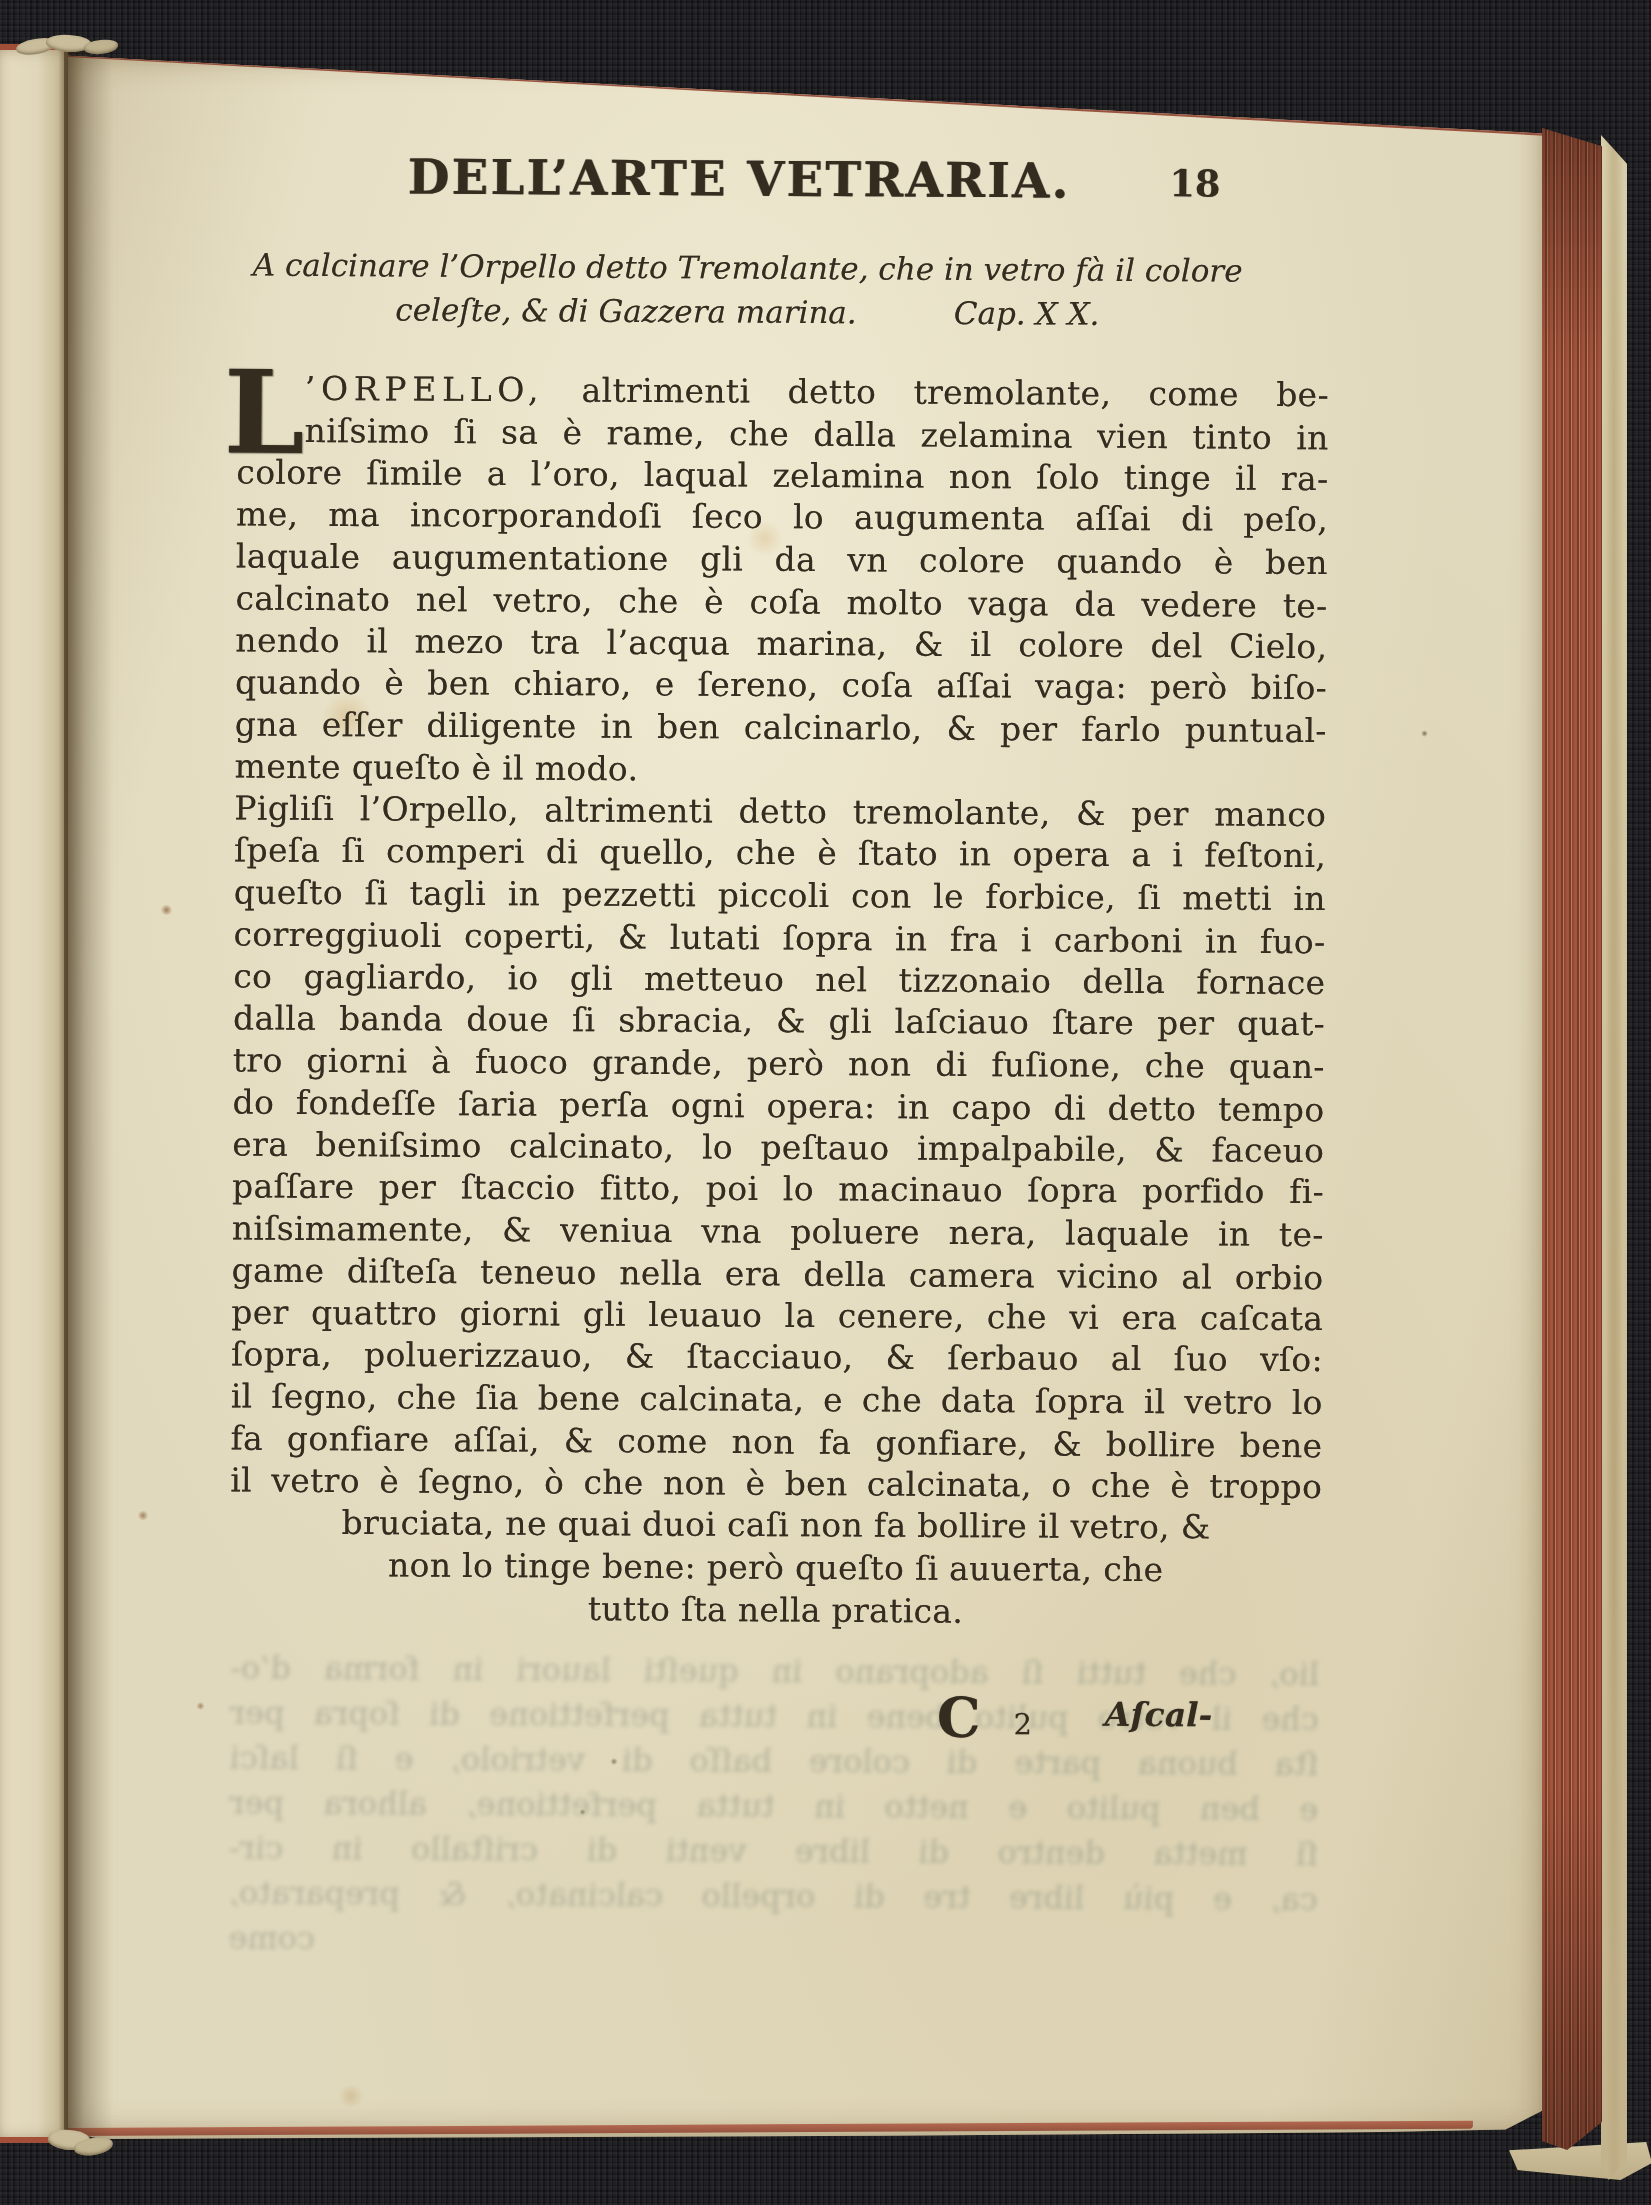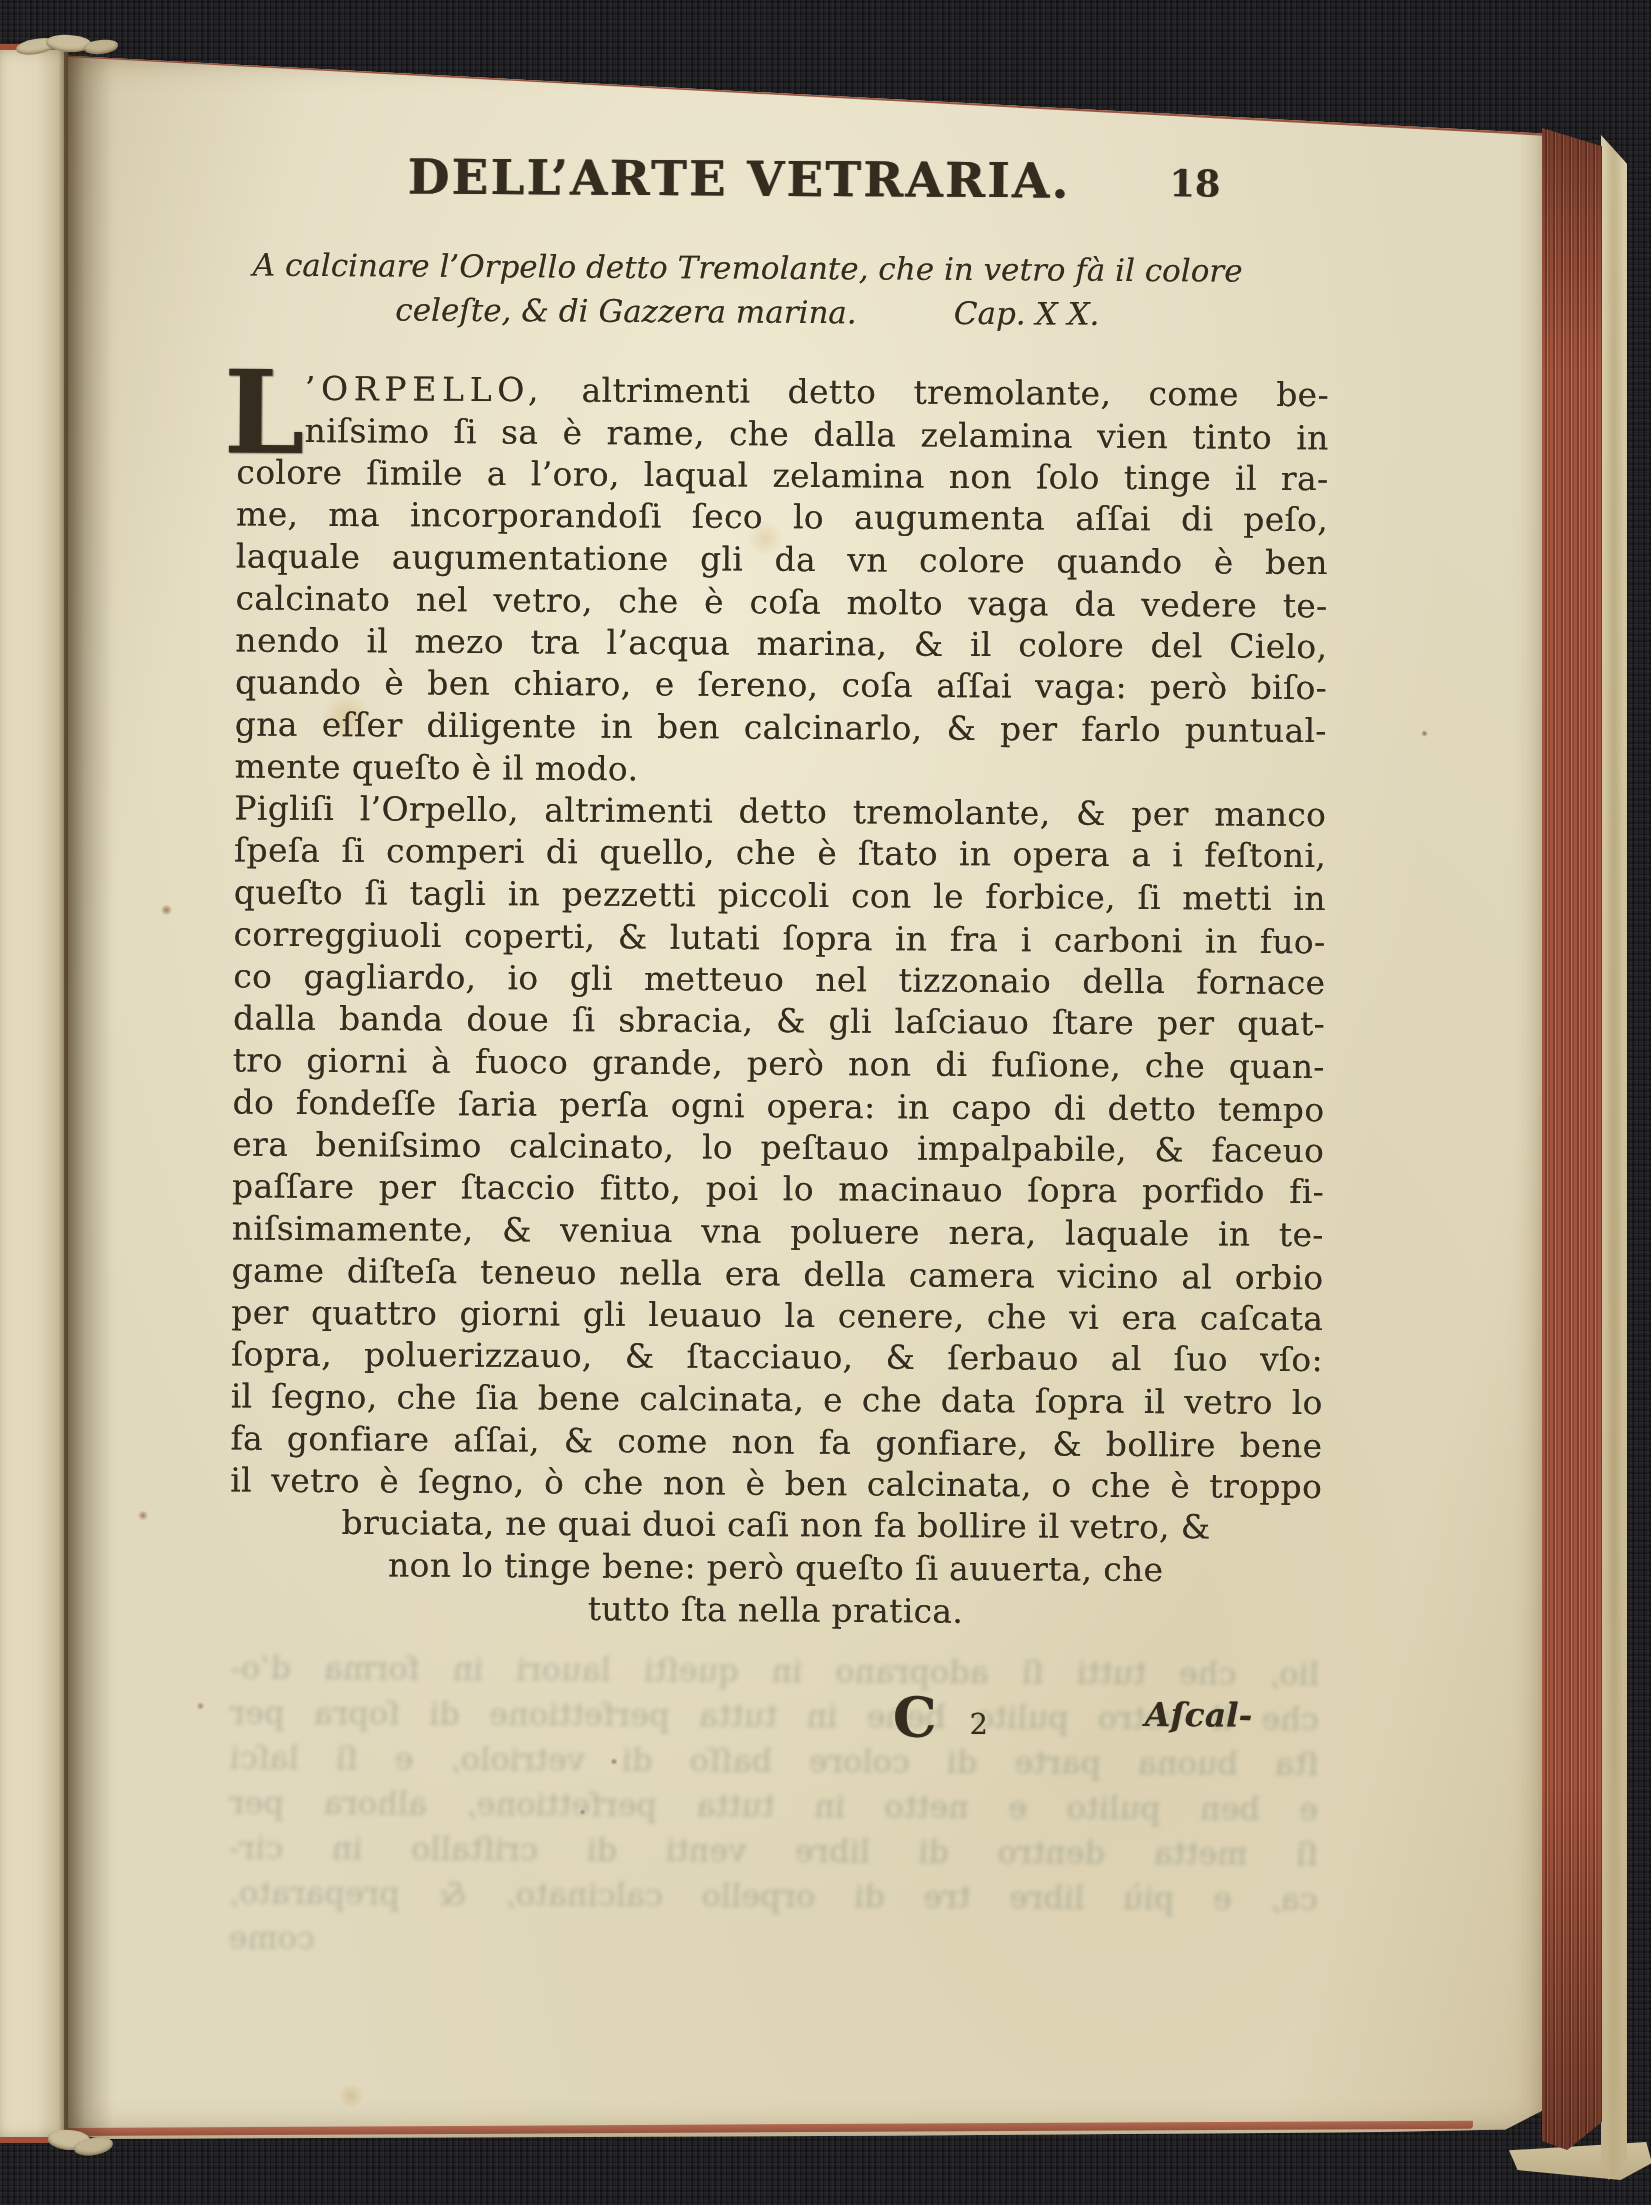--- a/index.html
+++ b/index.html
@@ -108,23 +108,23 @@
   .body .ind{padding-left:68px;}
   .body .ctr{text-align:center;}
   .body div:nth-child(4n+2){transform:translateY(0.6px) rotate(.06deg);}
   .body div:nth-child(4n){transform:translateY(-0.6px) rotate(-.05deg);}
   .lead-caps{letter-spacing:5.7px;}
   .drop-cap{
     position:absolute;top:322px;left:158px;width:69px;
     font-size:115px;line-height:84px;font-weight:700;
     text-shadow:1.1px 1.1px 1.1px rgba(43,36,28,.35), 0 0 1.7px rgba(43,36,28,.4);
   }
-  .signature{position:absolute;top:1632px;left:835px;font-size:55px;font-weight:700;text-shadow:0 0 1.1px rgba(43,36,28,.4);}
+  .signature{position:absolute;top:1632px;left:879px;font-size:55px;font-weight:700;text-shadow:0 0 1.1px rgba(43,36,28,.4);}
   .signature .sig-num{font-size:29px;font-weight:400;margin-left:33px;vertical-align:3.4px;}
-  .catchword{position:absolute;top:1641px;left:1087px;font-style:italic;font-size:33px;font-weight:600;text-shadow:0 0 1.1px rgba(43,36,28,.45);}
+  .catchword{position:absolute;top:1641px;left:1047px;font-style:italic;font-size:33px;font-weight:600;text-shadow:0 0 1.1px rgba(43,36,28,.45);}
   
   .ghost{
     position:absolute;top:1597px;left:172px;width:1089px;
     transform:scaleX(-1);
     font-size:32px;line-height:45px;color:#55645c;
     filter:blur(2px);opacity:.30;
     text-align:justify;text-align-last:justify;
   }
   .ghost .g-short{text-align:right;text-align-last:right;}
   

